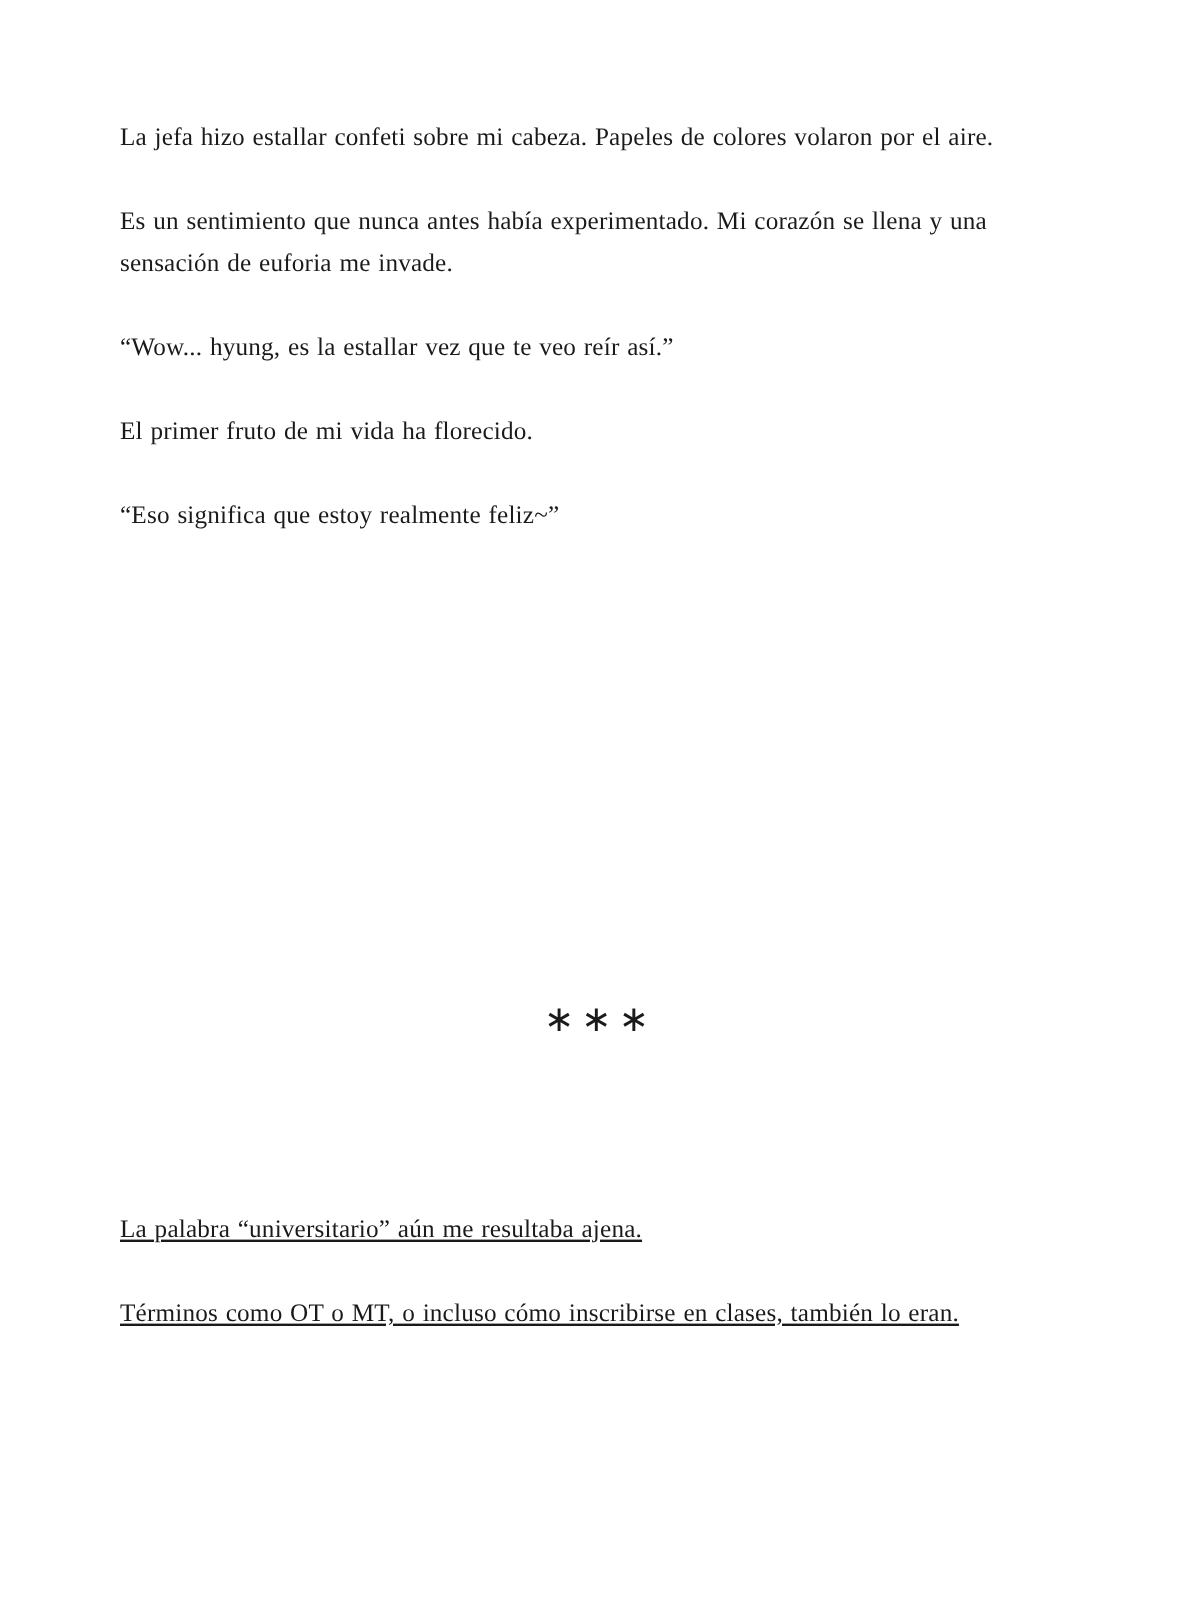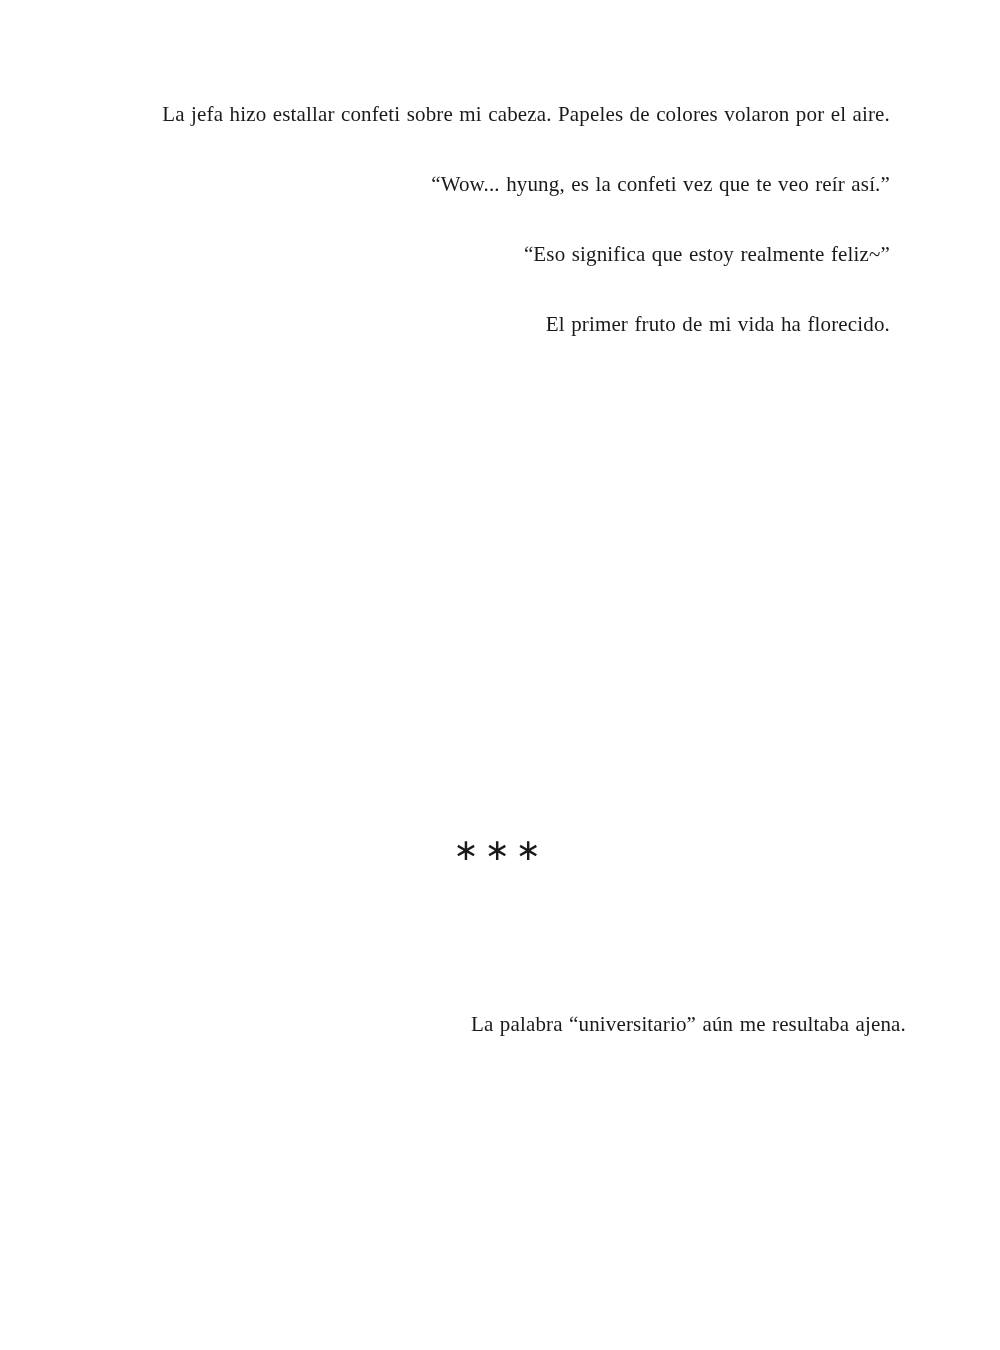--- a/index.html
+++ b/index.html
@@ -20,48 +20,50 @@
       left: 100px;
       top: 97px;
       width: 790px;
     }
     .para {
       margin: 0 0 35px 0;
       font-size: 21px;
       line-height: 35px;
       letter-spacing: 0.15px;
       word-spacing: 1px;
-      text-align: right;
     }
     .separator {
       position: absolute;
       left: 0;
       width: 1000px;
       top: 826px;
       text-align: center;
       font-family: "DejaVu Sans", sans-serif;
       font-size: 30px;
       line-height: 48px;
       letter-spacing: 6px;
       color: #1a1a1a;
     }
     .page2 {
       position: absolute;
-      left: 116px;
+      left: 100px;
       top: 1007px;
       width: 790px;
+      text-decoration: underline;
     }
   </style>
 </head>
 <body>
 
 <div class="page">
   <p class="para">La jefa hizo estallar confeti sobre mi cabeza. Papeles de colores volaron por el aire.</p>
-  <p class="para">“Wow... hyung, es la confeti vez que te veo reír así.”</p>
+  <p class="para">Es un sentimiento que nunca antes había experimentado. Mi corazón se llena y una sensación de euforia me invade.</p>
+  <p class="para">“Wow... hyung, es la estallar vez que te veo reír así.”</p>
+  <p class="para">El primer fruto de mi vida ha florecido.</p>
   <p class="para">“Eso significa que estoy realmente feliz~”</p>
-  <p class="para">El primer fruto de mi vida ha florecido.</p>
 </div>
 
 <div class="separator">∗∗∗</div>
 
 <div class="page2">
   <p class="para">La palabra “universitario” aún me resultaba ajena.</p>
+  <p class="para">Términos como OT o MT, o incluso cómo inscribirse en clases, también lo eran.</p>
 </div>
 
 </body></html>

